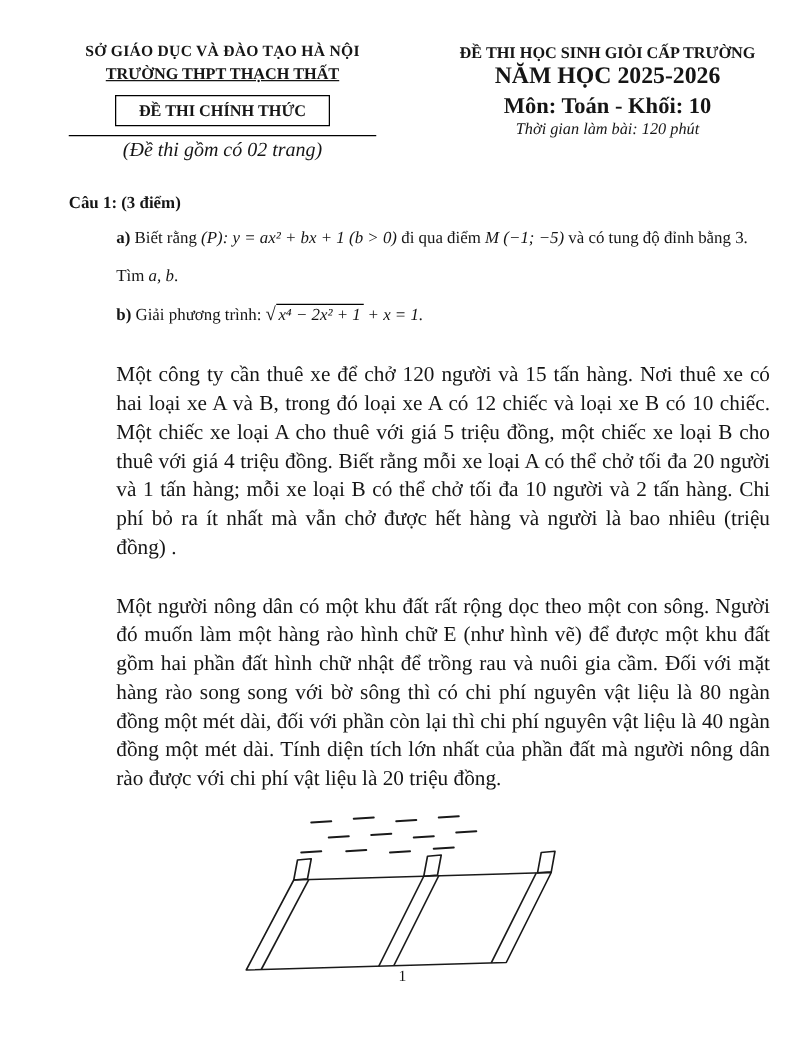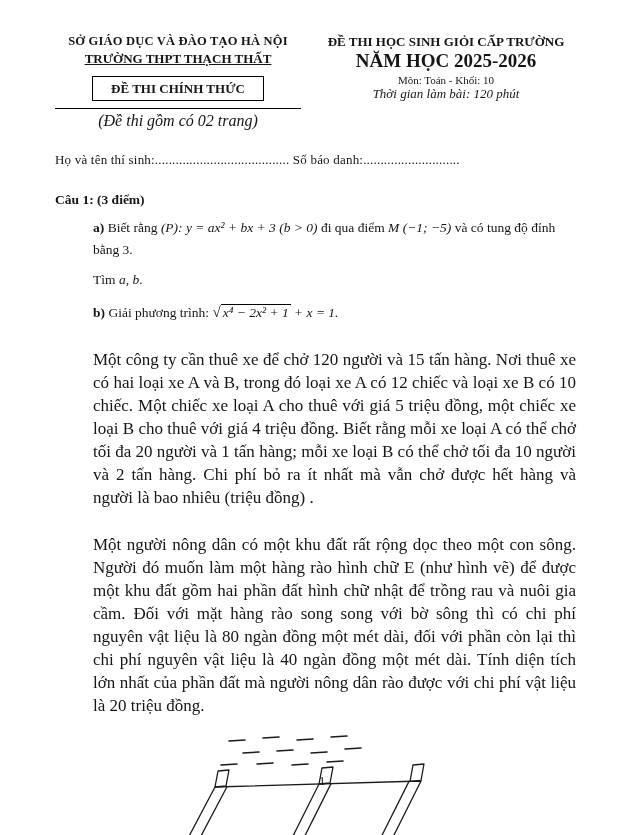--- a/index.html
+++ b/index.html
@@ -1,39 +1,39 @@
 <!DOCTYPE html>
 <html><head>
 <meta charset="utf-8">
 <style>
   * { margin:0; padding:0; box-sizing:border-box; }
   html,body { background:#ffffff; }
   body {
     width:644px; height:835px; overflow:hidden; position:relative;
     font-family:"Liberation Serif", serif; color:#151515;
   }
-  .page { padding:34px 64px 0 55px; height:835px; position:relative; }
+  .page { padding:34px 24px 0 55px; height:835px; position:relative; }
 
   
   .header { display:flex; justify-content:space-between; align-items:flex-start; }
   .header-left  { width:246px; text-align:center; }
   .header-right { width:268px; text-align:center; }
   .dept   { font-weight:bold; font-size:12.5px; letter-spacing:.2px; }
   .school { font-weight:bold; font-size:13px; text-decoration:underline; margin-top:2px; }
   .exam-box {
     display:inline-block; border:1.4px solid #000; padding:4px 18px 3px;
     font-weight:bold; font-size:13px; margin-top:9px;
   }
   .pages-note {
     border-top:1.2px solid #000; margin-top:7px; padding-top:3px;
     font-style:italic; font-size:16px;
   }
   .exam-title    { font-weight:bold; font-size:13px; }
   .exam-year     { font-weight:bold; font-size:19px; }
-  .exam-subject  { font-weight:normal; font-size:11px; margin-top:2px; }
+  .exam-subject  { font-weight:bold; font-size:18px; margin-top:2px; }
   .exam-duration { font-style:italic; font-size:13px; }
 
   
   .student-line { margin-top:22px; font-size:13px; letter-spacing:.2px; }
 
   
   .question  { margin-top:24px; }
   .q-heading { font-weight:bold; font-size:13.5px; }
   .q-line    { margin:9px 0 0 38px; font-size:13.5px; line-height:1.6; }
   .q-body    {
@@ -70,25 +70,24 @@
       <div class="pages-note">(Đề thi gồm có 02 trang)</div>
     </div>
     <div class="header-right">
       <div class="exam-title">ĐỀ THI HỌC SINH GIỎI CẤP TRƯỜNG</div>
       <div class="exam-year">NĂM HỌC 2025-2026</div>
       <div class="exam-subject">Môn: Toán - Khối: 10</div>
       <div class="exam-duration">Thời gian làm bài: 120 phút</div>
     </div>
   </header>
 
-  <div class="student-line"><span>Họ và tên thí sinh:.......................................</span><span> Số báo danh:............................</span></div>
 
   <section class="question">
     <div class="q-heading">Câu 1: (3 điểm)</div>
-    <p class="q-line"><span class="part-label">a)</span><span> Biết rằng </span><span class="math">(P): y = ax² + bx + 3</span><span class="math"> (b &gt; 0)</span><span> đi qua điểm </span><span class="math">M (−1; −5)</span><span> và có tung độ đỉnh bằng 3.</span></p>
+    <p class="q-line"><span class="part-label">a)</span><span> Biết rằng </span><span class="math">(P): y = ax² + bx + 1</span><span class="math"> (b &gt; 0)</span><span> đi qua điểm </span><span class="math">M (−1; −5)</span><span> và có tung độ đỉnh bằng 3.</span></p>
     <p class="q-line"><span>Tìm </span><span class="math">a, b</span><span>.</span></p>
     <p class="q-line"><span class="part-label">b)</span><span> Giải phương trình: </span><span class="sqrt-sym">√</span><span class="math rad">x⁴ − 2x² + 1</span><span class="math"> + x = 1.</span></p>
   </section>
 
   <section class="question">
     <p class="q-body">Một công ty cần thuê xe để chở 120 người và 15 tấn hàng. Nơi thuê xe có hai loại xe A và B, trong đó loại xe A có 12 chiếc và loại xe B có 10 chiếc. Một chiếc xe loại A cho thuê với giá 5 triệu đồng, một chiếc xe loại B cho thuê với giá 4 triệu đồng. Biết rằng mỗi xe loại A có thể chở tối đa 20 người và 1 tấn hàng; mỗi xe loại B có thể chở tối đa 10 người và 2 tấn hàng. Chi phí bỏ ra ít nhất mà vẫn chở được hết hàng và người là bao nhiêu (triệu đồng) .</p>
   </section>
 
   <section class="question">
     <p class="q-body">Một người nông dân có một khu đất rất rộng dọc theo một con sông. Người đó muốn làm một hàng rào hình chữ E (như hình vẽ) để được một khu đất gồm hai phần đất hình chữ nhật để trồng rau và nuôi gia cầm. Đối với mặt hàng rào song song với bờ sông thì có chi phí nguyên vật liệu là 80 ngàn đồng một mét dài, đối với phần còn lại thì chi phí nguyên vật liệu là 40 ngàn đồng một mét dài. Tính diện tích lớn nhất của phần đất mà người nông dân rào được với chi phí vật liệu là 20 triệu đồng.</p>

